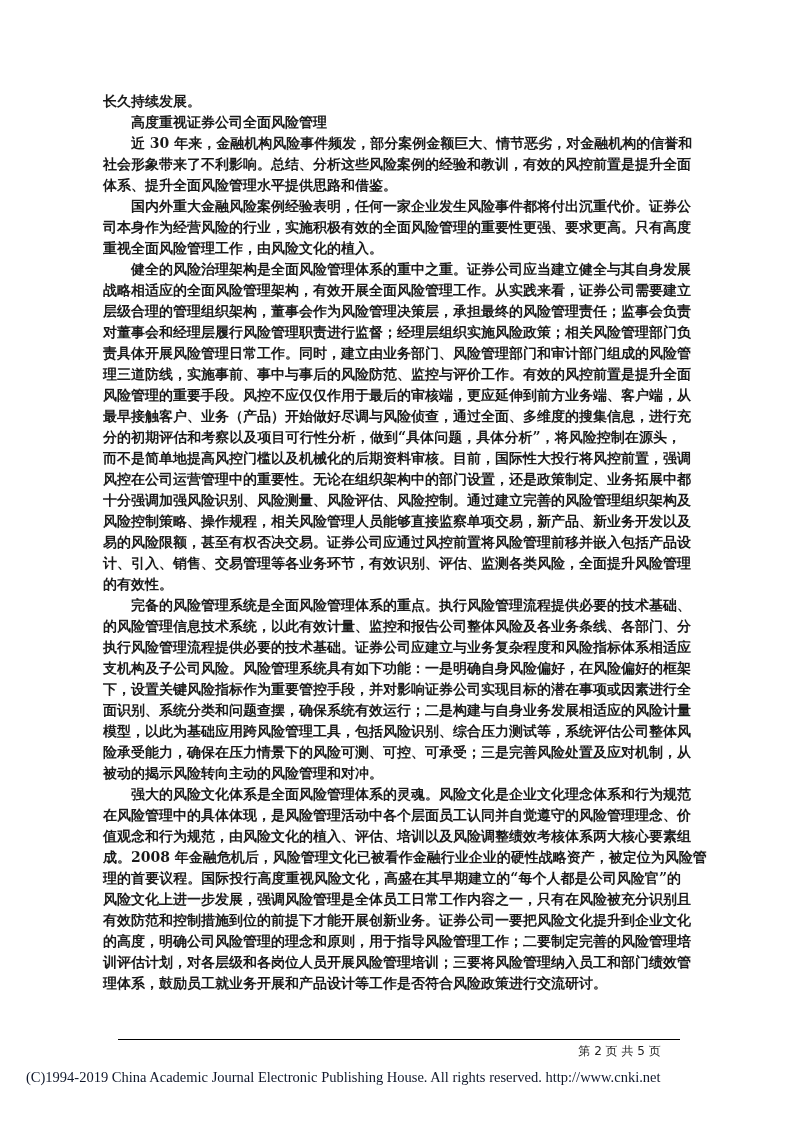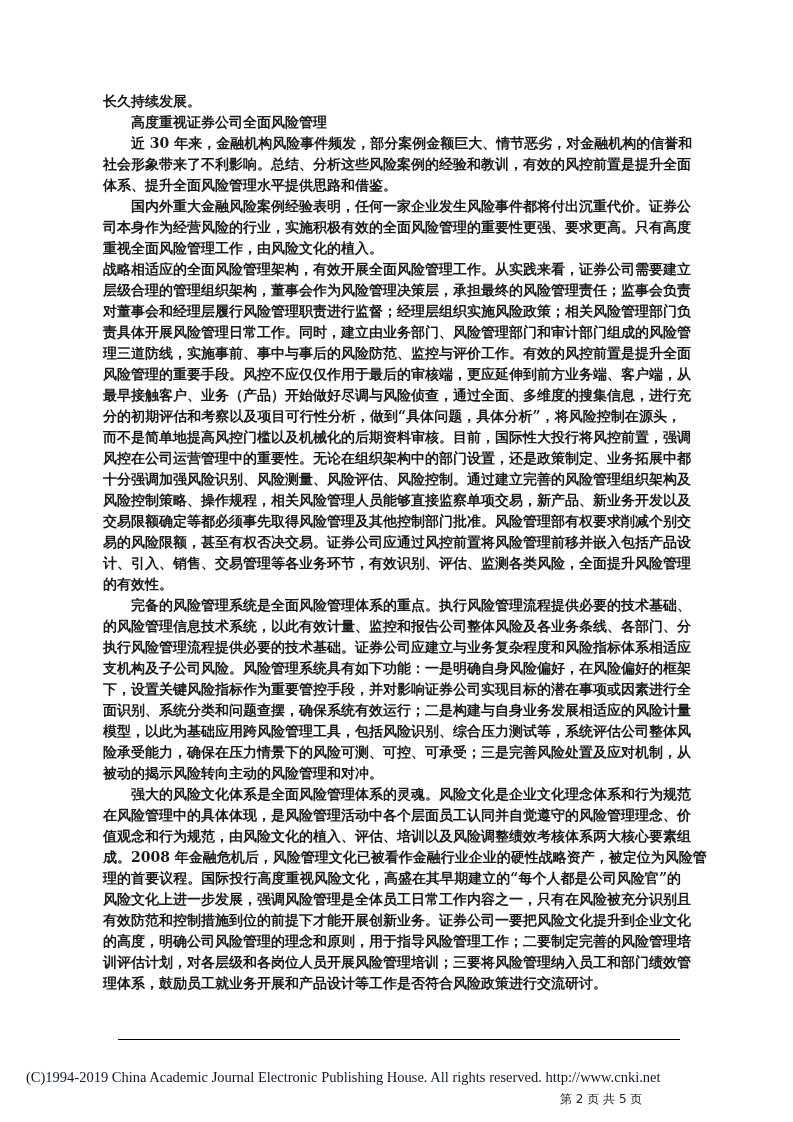--- a/index.html
+++ b/index.html
@@ -13,55 +13,55 @@
   .line {
     height: 21.0px; line-height: 21.0px; white-space: nowrap;
     text-align: justify; text-align-last: justify; overflow: visible;
   }
   .line.last { text-align-last: left; }
   .line.indent { padding-left: 28px; }
   .footer-rule {
     position: absolute; left: 118px; top: 1039px; width: 562px; height: 1px; background: #000;
   }
   .page-number {
-    position: absolute; left: 560px; top: 1043px; width: 119px; text-align: left;
-    font-family: "DejaVu Sans", "Liberation Sans", sans-serif; font-size: 12px; color: #222; margin-top: 48px;
+    position: absolute; left: 560px; top: 1043px; width: 119px; text-align: center;
+    font-family: "DejaVu Sans", "Liberation Sans", sans-serif; font-size: 12px; color: #222;
   }
   .copyright {
     position: absolute; left: 26px; top: 1069px; width: 760px;
     font-family: "Liberation Serif", "DejaVu Serif", serif; font-size: 14.5px; color: #0f172a;
     white-space: nowrap;
   }
 </style>
 </head>
 <body>
 
 <div class="page">
   <div class="body-text" id="body-text">
       <div class="line last">长久持续发展。</div>
       <div class="line indent last">高度重视证券公司全面风险管理</div>
       <div class="line indent">近 30 年来，金融机构风险事件频发，部分案例金额巨大、情节恶劣，对金融机构的信誉和</div>
       <div class="line">社会形象带来了不利影响。总结、分析这些风险案例的经验和教训，有效的风控前置是提升全面</div>
       <div class="line last">体系、提升全面风险管理水平提供思路和借鉴。</div>
       <div class="line indent">国内外重大金融风险案例经验表明，任何一家企业发生风险事件都将付出沉重代价。证券公</div>
       <div class="line">司本身作为经营风险的行业，实施积极有效的全面风险管理的重要性更强、要求更高。只有高度</div>
       <div class="line last">重视全面风险管理工作，由风险文化的植入。</div>
+      <div class="line indent">健全的风险治理架构是全面风险管理体系的重中之重。证券公司应当建立健全与其自身发展</div>
       <div class="line">战略相适应的全面风险管理架构，有效开展全面风险管理工作。从实践来看，证券公司需要建立</div>
       <div class="line">层级合理的管理组织架构，董事会作为风险管理决策层，承担最终的风险管理责任；监事会负责</div>
       <div class="line">对董事会和经理层履行风险管理职责进行监督；经理层组织实施风险政策；相关风险管理部门负</div>
       <div class="line">责具体开展风险管理日常工作。同时，建立由业务部门、风险管理部门和审计部门组成的风险管</div>
       <div class="line">理三道防线，实施事前、事中与事后的风险防范、监控与评价工作。有效的风控前置是提升全面</div>
       <div class="line">风险管理的重要手段。风控不应仅仅作用于最后的审核端，更应延伸到前方业务端、客户端，从</div>
       <div class="line">最早接触客户、业务（产品）开始做好尽调与风险侦查，通过全面、多维度的搜集信息，进行充</div>
       <div class="line">分的初期评估和考察以及项目可行性分析，做到“具体问题，具体分析”，将风险控制在源头，</div>
       <div class="line">而不是简单地提高风控门槛以及机械化的后期资料审核。目前，国际性大投行将风控前置，强调</div>
       <div class="line">风控在公司运营管理中的重要性。无论在组织架构中的部门设置，还是政策制定、业务拓展中都</div>
       <div class="line">十分强调加强风险识别、风险测量、风险评估、风险控制。通过建立完善的风险管理组织架构及</div>
       <div class="line">风险控制策略、操作规程，相关风险管理人员能够直接监察单项交易，新产品、新业务开发以及</div>
-      <div class="line">交易限额确定等都必须事先取得风险管理及其他控制部门批准。风险管理部有权要求削减个别交</div>
       <div class="line">易的风险限额，甚至有权否决交易。证券公司应通过风控前置将风险管理前移并嵌入包括产品设</div>
       <div class="line">计、引入、销售、交易管理等各业务环节，有效识别、评估、监测各类风险，全面提升风险管理</div>
       <div class="line last">的有效性。</div>
       <div class="line indent">完备的风险管理系统是全面风险管理体系的重点。执行风险管理流程提供必要的技术基础、</div>
       <div class="line">的风险管理信息技术系统，以此有效计量、监控和报告公司整体风险及各业务条线、各部门、分</div>
       <div class="line">执行风险管理流程提供必要的技术基础。证券公司应建立与业务复杂程度和风险指标体系相适应</div>
       <div class="line">支机构及子公司风险。风险管理系统具有如下功能：一是明确自身风险偏好，在风险偏好的框架</div>
       <div class="line">下，设置关键风险指标作为重要管控手段，并对影响证券公司实现目标的潜在事项或因素进行全</div>
       <div class="line">面识别、系统分类和问题查摆，确保系统有效运行；二是构建与自身业务发展相适应的风险计量</div>
       <div class="line">模型，以此为基础应用跨风险管理工具，包括风险识别、综合压力测试等，系统评估公司整体风</div>

